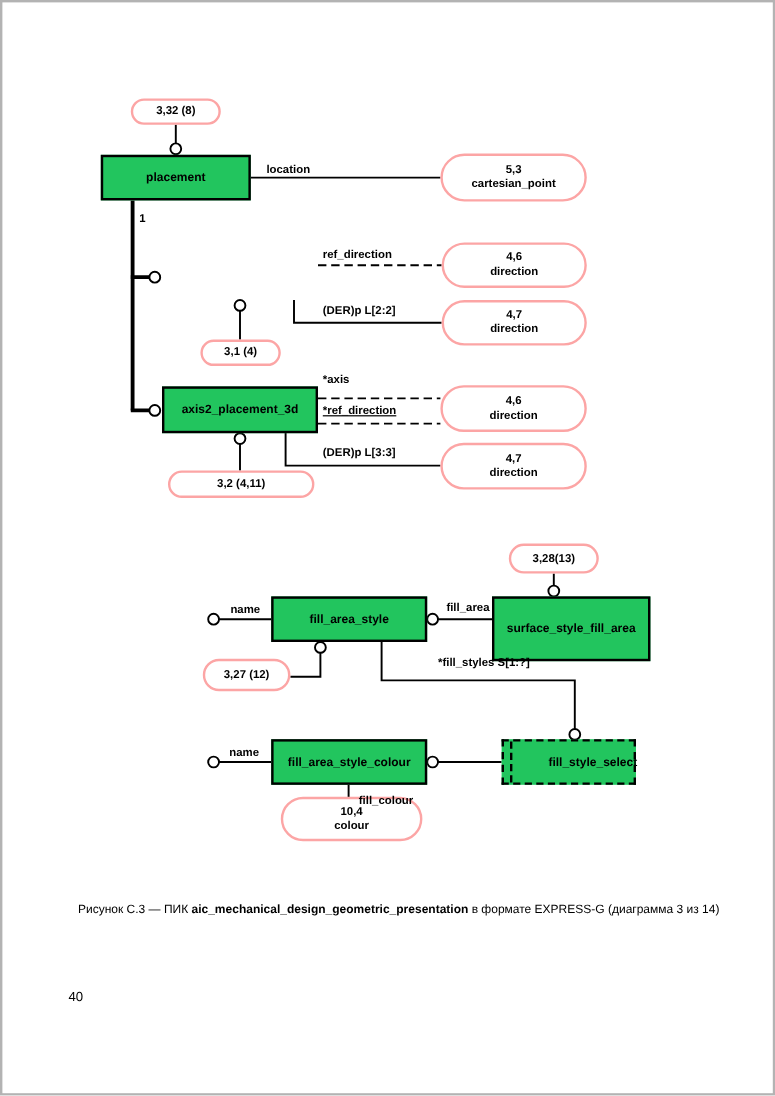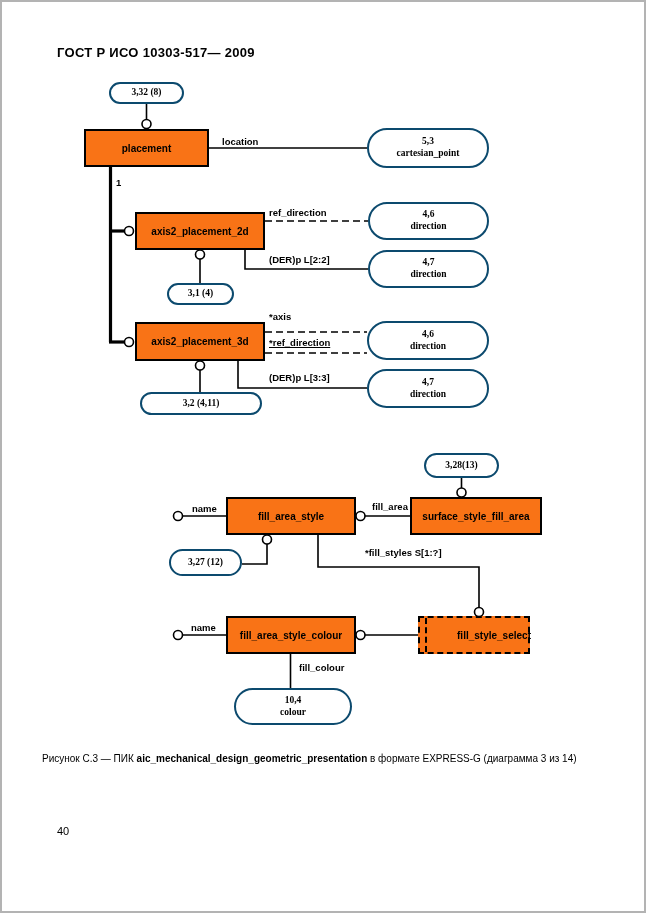--- a/index.html
+++ b/index.html
@@ -9,43 +9,42 @@
     font-family:"Liberation Sans",sans-serif;color:#000;overflow:hidden;
   }
   .hdr{position:absolute;left:55px;top:43px;font-size:13px;font-weight:bold;letter-spacing:.3px;}
   .wires{position:absolute;left:0;top:0;}
   .wires line,.wires polyline{stroke:#000;fill:none;}
   .w{stroke-width:1.6;}
   .t{stroke-width:3.2;}
   .d{stroke-width:1.6;stroke-dasharray:7 4;}
   .wires circle{fill:#fff;stroke:#000;stroke-width:1.6;}
   .box{
-    position:absolute;border:2px solid #000;background:#f97316;box-sizing:border-box;
+    position:absolute;border:2px solid #000;background:#22c55e;box-sizing:border-box;
     display:flex;align-items:center;justify-content:center;text-align:center;
     font-size:10px;font-weight:bold;
   }
   .oval{
-    position:absolute;border:2px solid #0c4a6e;background:#fff;box-sizing:border-box;
+    position:absolute;border:2px solid #fca5a5;background:#fff;box-sizing:border-box;
     display:flex;align-items:center;justify-content:center;text-align:center;
     font-size:9.5px;font-weight:bold;border-radius:999px;
-    white-space:pre-line;line-height:1.25;font-family:Liberation Serif, serif;
+    white-space:pre-line;line-height:1.25;
   }
   .dashedbox{border-style:dashed;padding-left:40px;}
   .sel-inner{position:absolute;left:5px;top:0;bottom:0;border-left:2px dashed #000;}
   .lbl{position:absolute;font-size:9.5px;font-weight:bold;white-space:nowrap;}
-  .caption{position:absolute;left:40px;top:751px;font-size:10px;white-space:nowrap;}
+  .caption{position:absolute;left:63px;top:751px;font-size:10px;white-space:nowrap;}
   .caption .b{font-weight:bold;}
   .pagenum{position:absolute;left:55px;top:823px;font-size:11px;}
 </style>
 </head>
 <body>
 
 <div class="page">
 
-  <div class="hdr">ГОСТ Р ИСО 10303-517— 2009</div>
 
   <svg class="wires" width="646" height="913" viewBox="0 0 646 913">
 
     <line class="w" x1="144.5" y1="102" x2="144.5" y2="118"></line>
     <line class="w" x1="207" y1="146" x2="365" y2="146"></line>
     <line class="t" x1="108.5" y1="165" x2="108.5" y2="340"></line>
     <line class="t" x1="107" y1="229" x2="122.5" y2="229"></line>
     <line class="t" x1="107" y1="340" x2="122.5" y2="340"></line>
     <line class="d" x1="263" y1="219" x2="366" y2="219"></line>
     <polyline class="w" points="243,248 243,267 366,267"></polyline>
@@ -86,28 +85,27 @@
   <div class="oval" style="left:366px;top:248px;width:121px;height:38px;">4,7
 direction</div>
   <div class="oval" style="left:165px;top:281px;width:67px;height:22px;">3,1 (4)</div>
   <div class="oval" style="left:365px;top:319px;width:122px;height:39px;">4,6
 direction</div>
   <div class="oval" style="left:365px;top:367px;width:122px;height:39px;">4,7
 direction</div>
   <div class="oval" style="left:138px;top:390px;width:122px;height:23px;">3,2 (4,11)</div>
   <div class="oval" style="left:422px;top:451px;width:75px;height:25px;">3,28(13)</div>
   <div class="oval" style="left:167px;top:547px;width:73px;height:27px;">3,27 (12)</div>
-  <div class="oval" style="left:232px;top:686px;width:118px;height:37px;">10,4
+  <div class="oval" style="left:232px;top:662px;width:118px;height:37px;">10,4
 colour</div>
 
   <div class="box" style="left:82px;top:127px;width:125px;height:38px;">placement</div>
-  <div class="box" style="left:133px;top:210px;width:130px;height:38px;">axis2_placement_2d</div>
   <div class="box" style="left:133px;top:320px;width:130px;height:39px;">axis2_placement_3d</div>
   <div class="box" style="left:224px;top:495px;width:130px;height:38px;">fill_area_style</div>
-  <div class="box" style="left:408px;top:495px;width:132px;height:38px;">surface_style_fill_area</div>
+  <div class="box" style="left:408px;top:495px;width:132px;height:54px;">surface_style_fill_area</div>
   <div class="box" style="left:224px;top:614px;width:130px;height:38px;">fill_area_style_colour</div>
   <div class="box dashedbox" style="left:416px;top:614px;width:112px;height:38px;">
     <span class="sel-inner"></span>
     <span>fill_style_select</span>
   </div>
 
   <div class="lbl" style="left:220px;top:134px;">location</div>
   <div class="lbl" style="left:114px;top:175px;">1</div>
   <div class="lbl" style="left:267px;top:205px;">ref_direction</div>
   <div class="lbl" style="left:267px;top:252px;">(DER)p L[2:2]</div>

